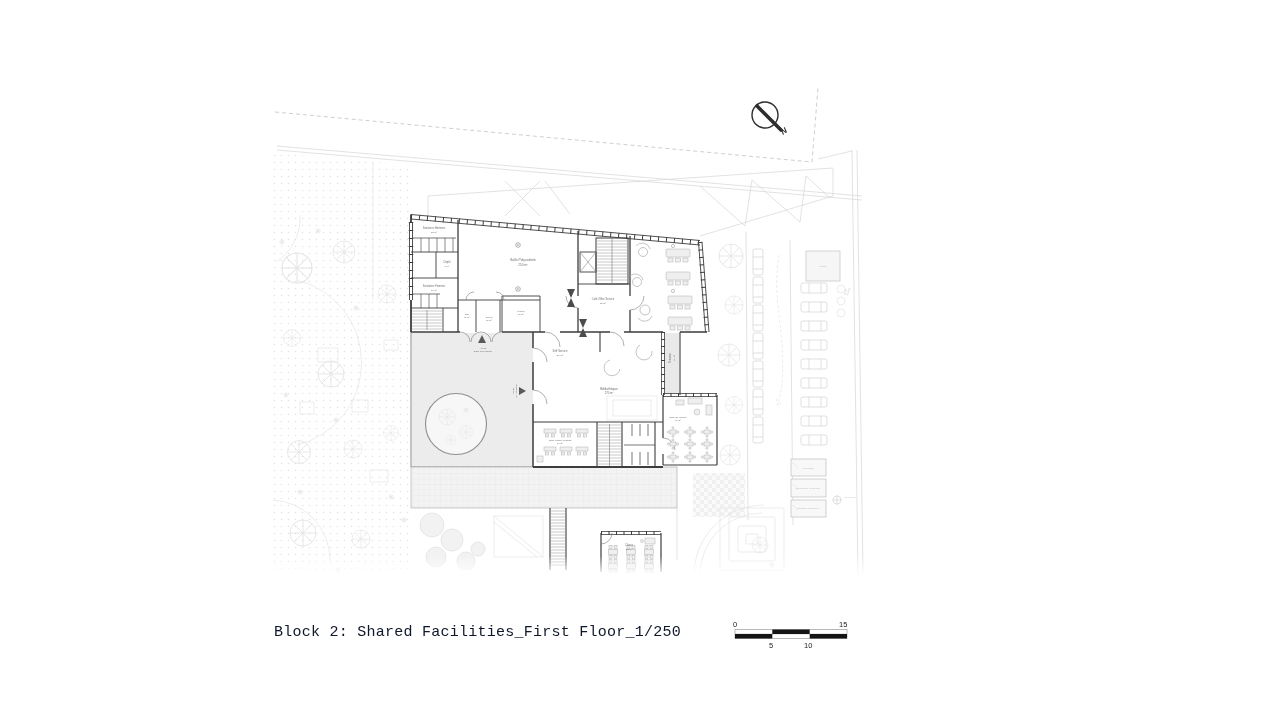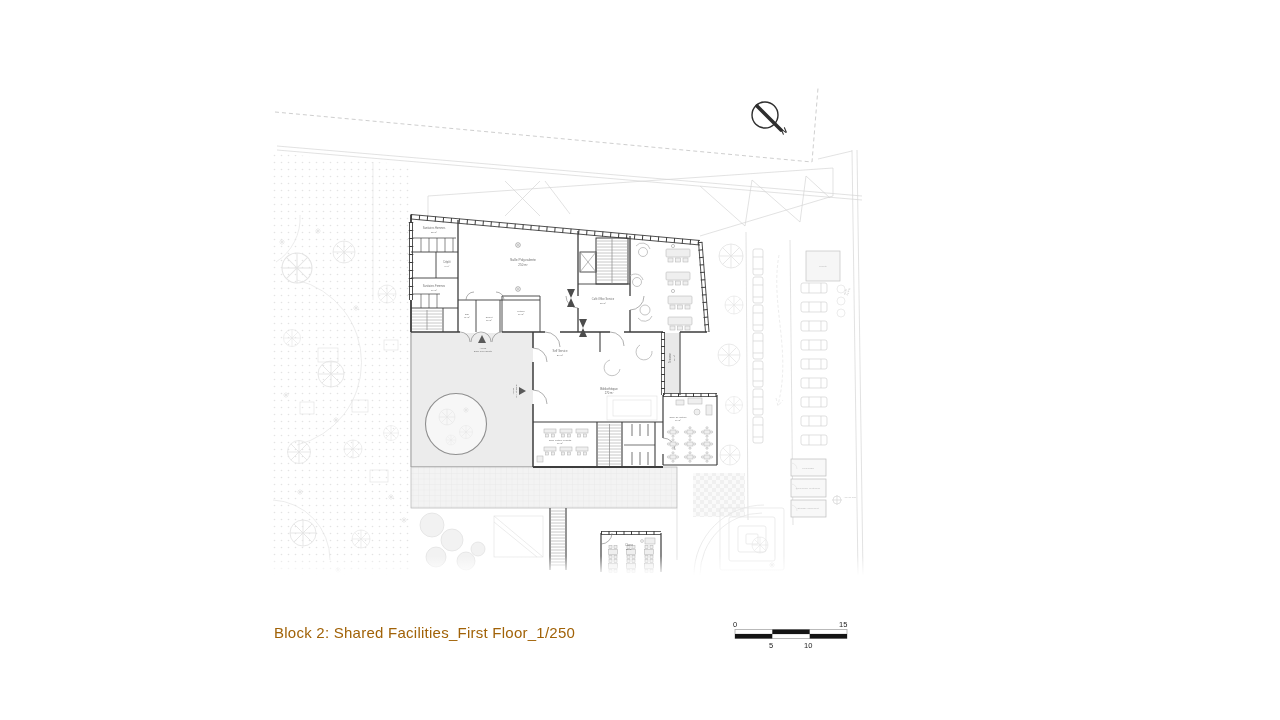--- a/index.html
+++ b/index.html
@@ -1,20 +1,20 @@
 <!DOCTYPE html>
 <html><head>
 <meta charset="utf-8">
 <style>
   html,body{margin:0;padding:0;background:#fff;}
   .page{position:relative;width:1280px;height:720px;background:#ffffff;overflow:hidden;
         font-family:"Liberation Sans",sans-serif;}
   .plan-svg{position:absolute;left:0;top:0;}
-  .caption{position:absolute;left:274px;top:624px;font-size:15px;color:#a16207;
-           font-weight:500;letter-spacing:.25px;}
+  .caption{position:absolute;left:274px;top:624px;font-size:15px;color:#0f172a;
+           font-weight:500;letter-spacing:.25px;font-family:Liberation Mono, monospace;}
   
   .wall{stroke:#3d3d3d;fill:none;}
   .thin{stroke:#8a8a8a;fill:none;}
   .tread{stroke:#9a9a9a;fill:none;stroke-width:.55;}
   .faint{stroke:#d6d6d6;fill:none;stroke-width:.7;}
   .xfaint{stroke:#e4e4e4;fill:none;stroke-width:.7;}
   .furn{stroke:#b5b5b5;fill:#efefef;stroke-width:.55;}
   .furn2{stroke:#b5b5b5;fill:none;stroke-width:.8;}
   .arc{stroke:#7a7a7a;fill:none;stroke-width:.6;}
   .lbl{fill:#6e6e6e;text-anchor:middle;}

